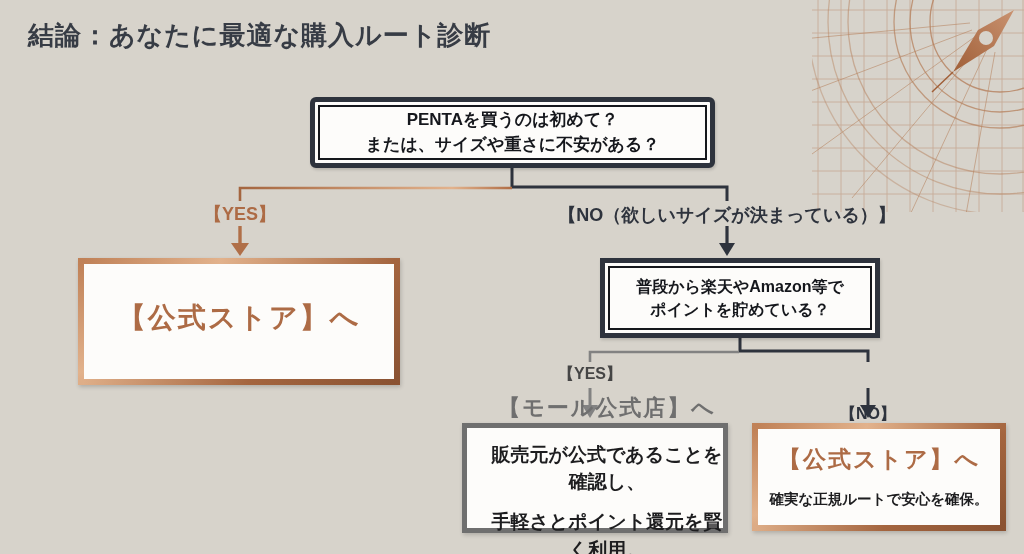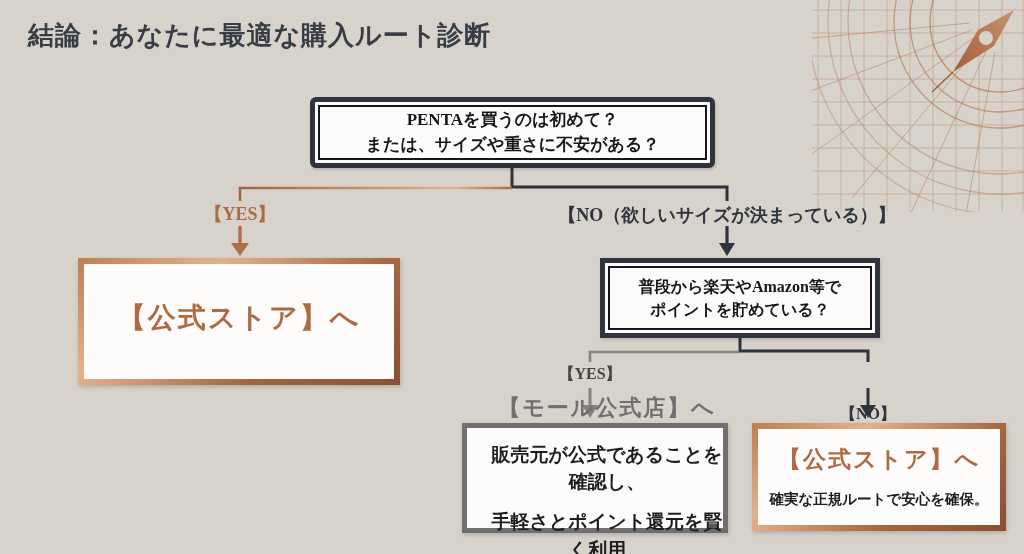--- a/index.html
+++ b/index.html
@@ -15,21 +15,21 @@
     --text-dark:#1d1d1f;
     --title-color:#373c45;
   }
   *{margin:0;padding:0;box-sizing:border-box;}
   html,body{width:1024px;height:554px;}
   body{
     font-family:"Liberation Sans","DejaVu Sans",sans-serif;
     background:var(--background);
     overflow:hidden;
   }
-  .stage{position:relative;width:1024px;height:554px;background:var(--background);overflow:hidden;font-family:Liberation Serif, serif;}
+  .stage{position:relative;width:1024px;height:554px;background:var(--background);overflow:hidden;}
 
   .page-title{
     position:absolute;left:28px;top:18px;
     font-size:26px;font-weight:bold;color:var(--title-color);
     letter-spacing:1px;
   }
 
   
   .ornament{position:absolute;right:0;top:0;width:212px;height:212px;pointer-events:none;}
 

